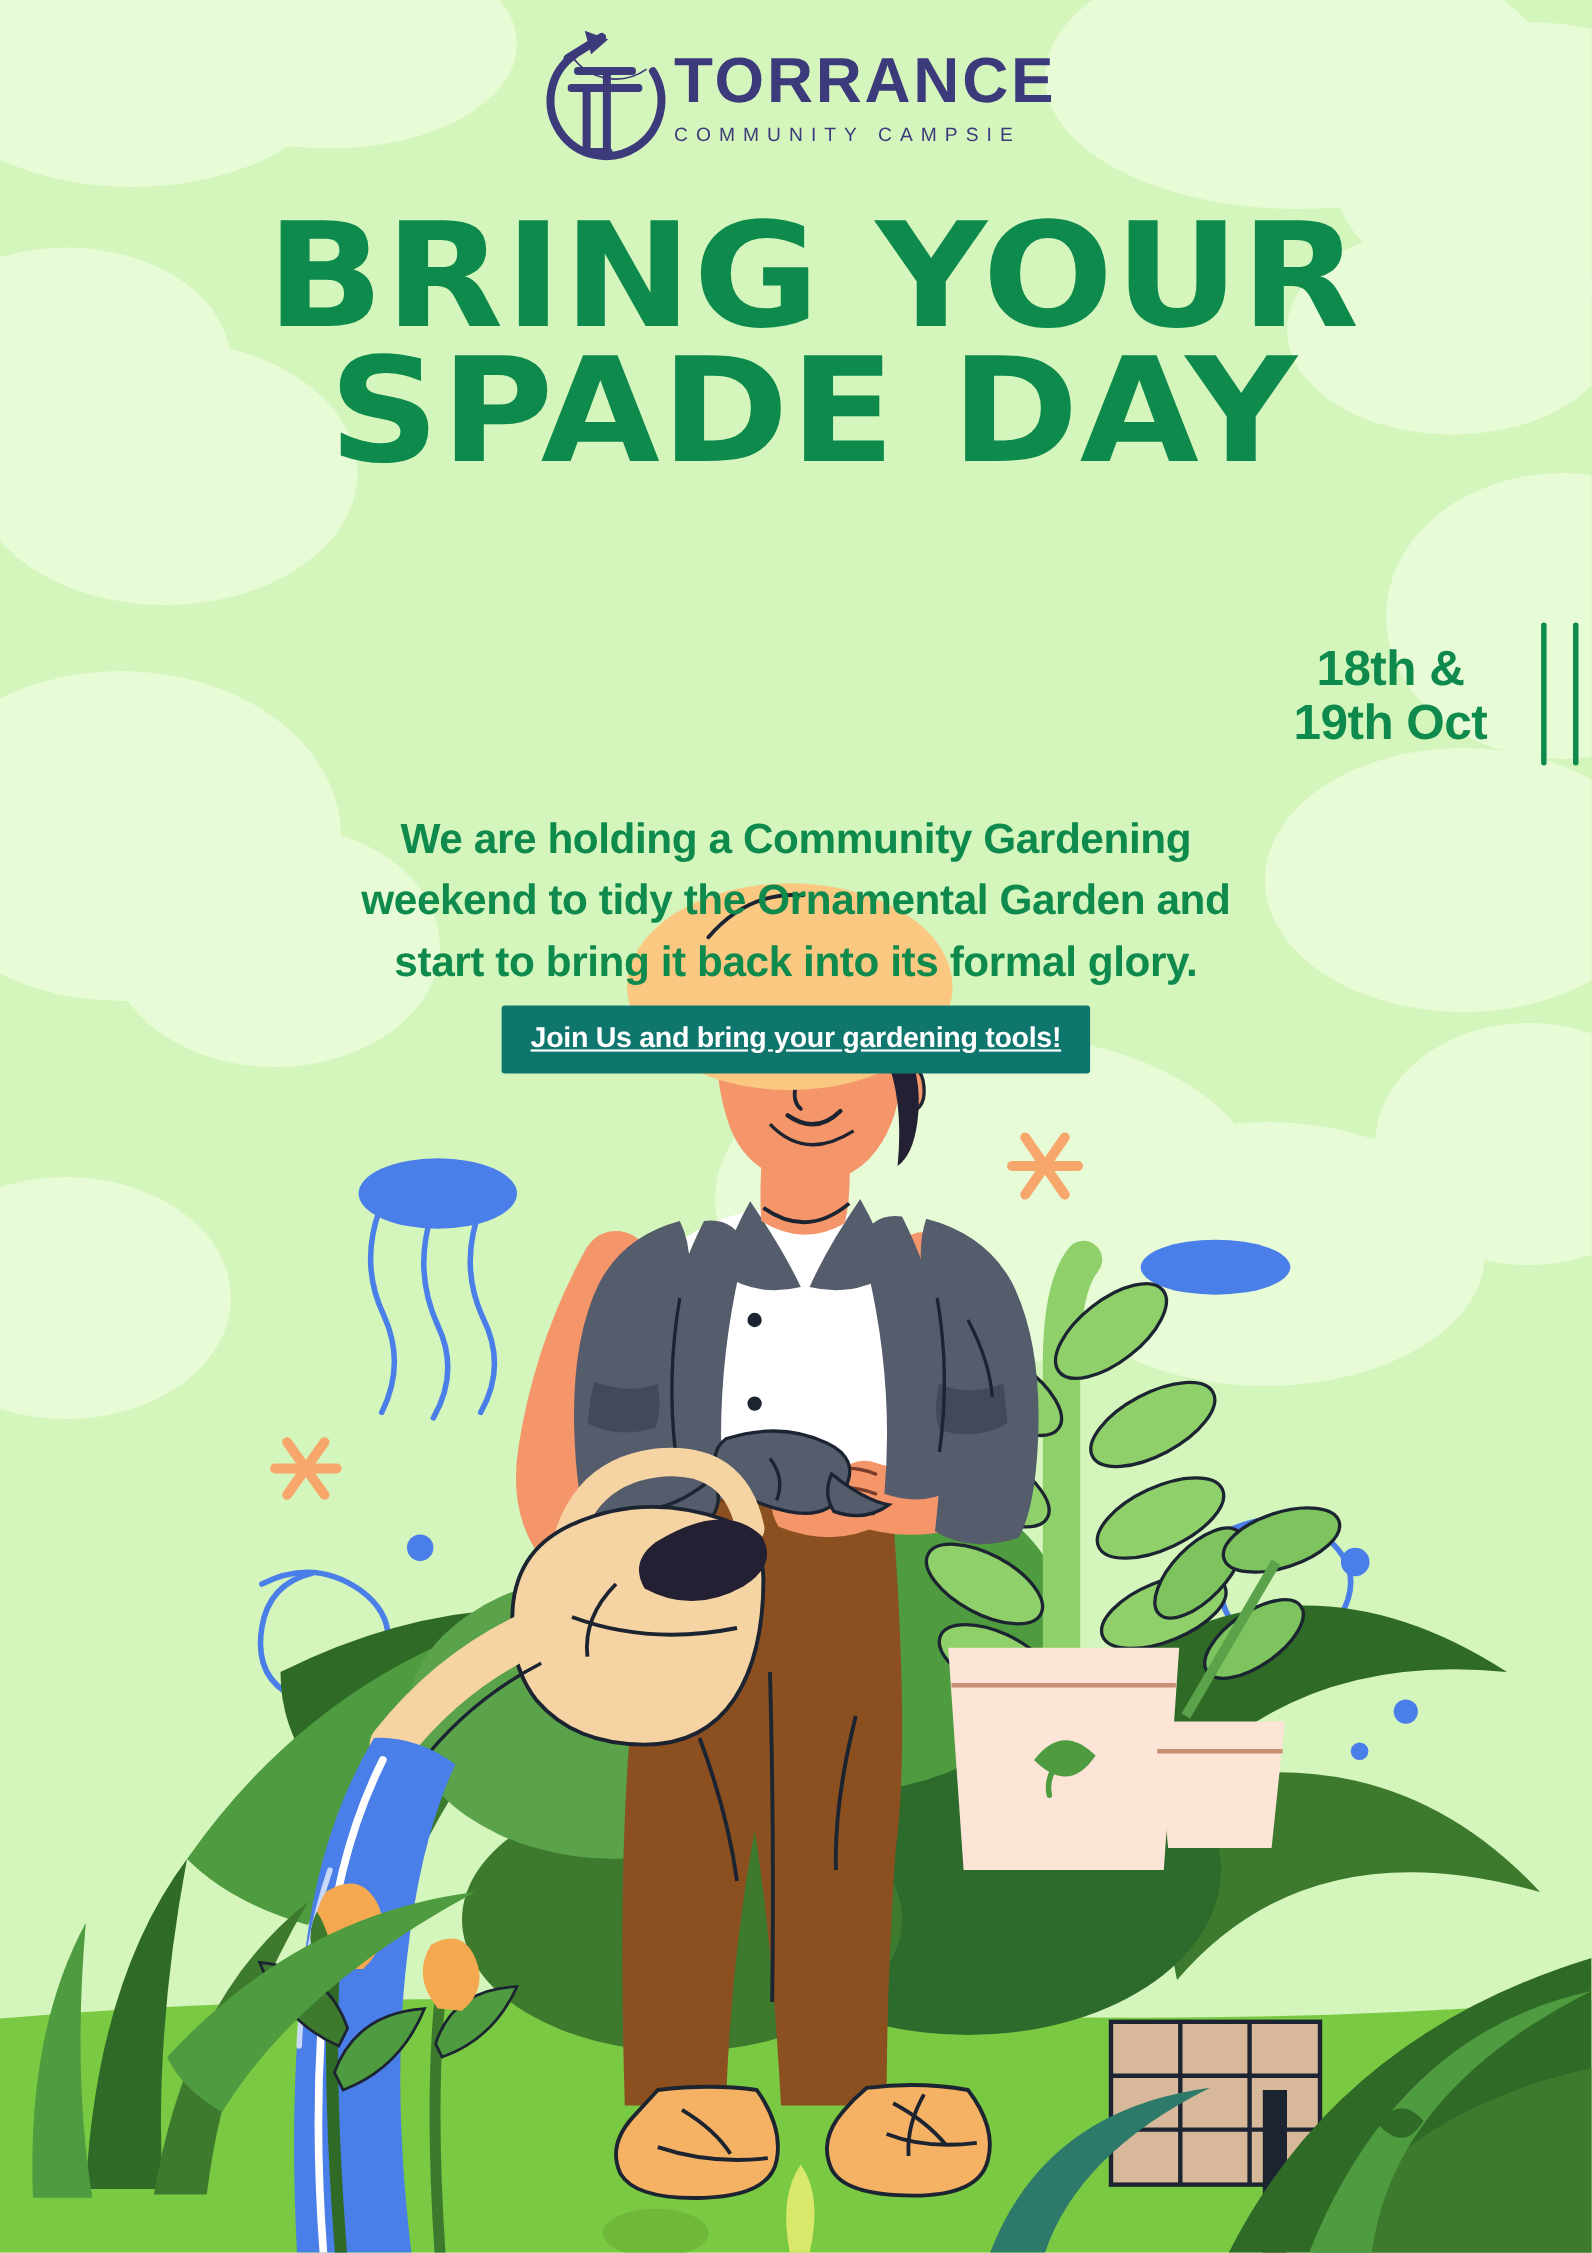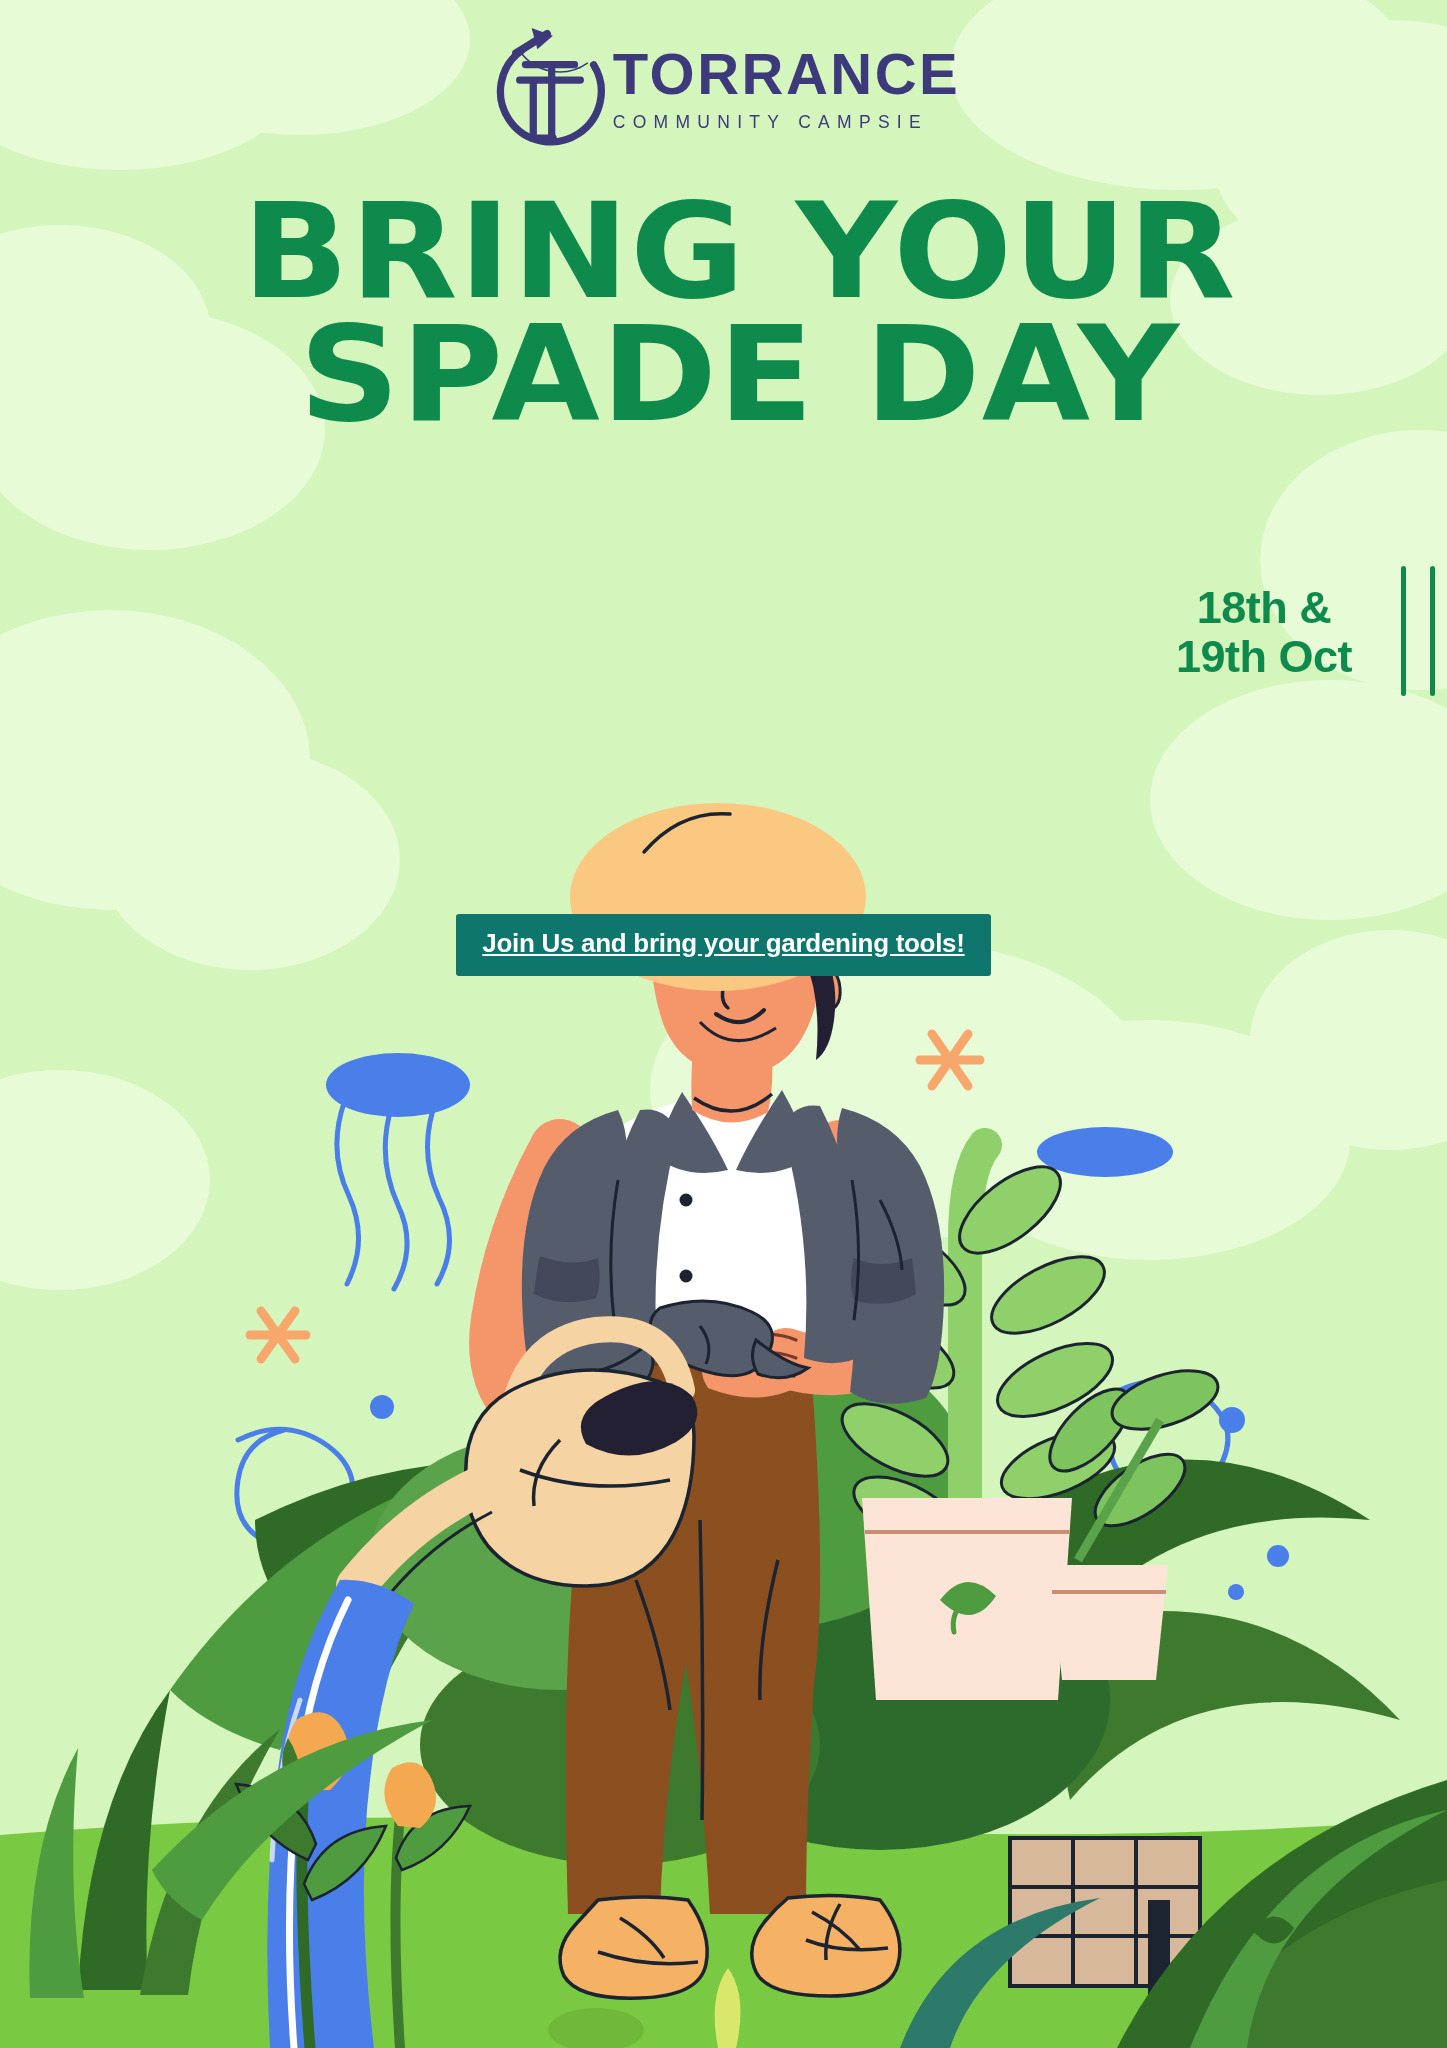--- a/index.html
+++ b/index.html
@@ -150,20 +150,25 @@
 
   <div class="info-row">
     <div class="info-col c1">
       <div class="big">18th &amp;</div>
       <div class="big">19th Oct</div>
     </div>
     <div class="vdiv"></div>
     <div class="vdiv"></div>
   </div>
 
+  <div class="body-copy">
+    <div>We are holding a Community Gardening</div>
+    <div>weekend to tidy the Ornamental Garden and</div>
+    <div>start to  bring it back into its formal glory.</div>
+  </div>
 
   <div class="cta-wrap">
     <div class="cta">Join Us and bring your gardening tools!</div>
   </div>
 
   <svg class="illus" viewBox="0 0 1447 2048">
 
     <path d="M0 1835 Q 360 1805 740 1826 Q 1100 1846 1447 1818 L1447 2048 L0 2048 Z" fill="#7ac943"></path>
 
     <g fill="none" stroke="#4a7ee8" stroke-width="5" stroke-linecap="round">

